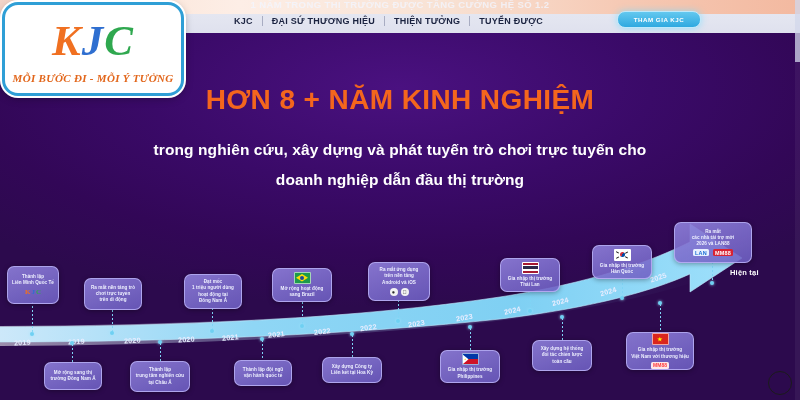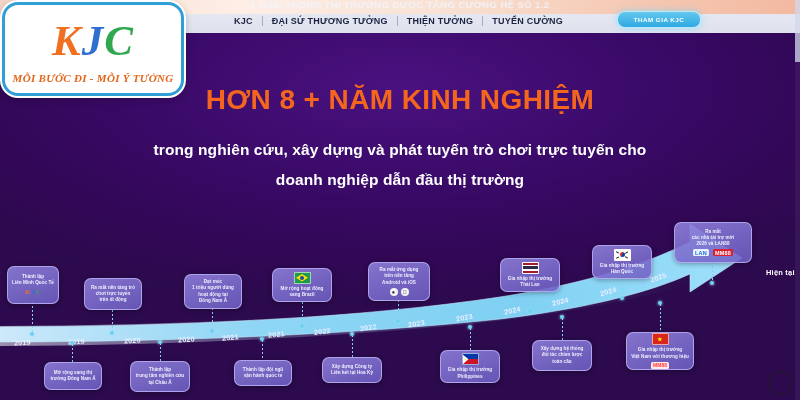--- a/index.html
+++ b/index.html
@@ -174,23 +174,23 @@
 <body>
 
 <div id="stage">
 
   <div class="header-strip">
     <div class="header-band"></div>
     <div class="header-band-text">1 NĂM TRONG THỊ TRƯỜNG ĐƯỢC TĂNG CƯỜNG HỆ SỐ 1.2</div>
 
     <div class="nav">
       <div class="nav-item">KJC</div>
-      <div class="nav-item">ĐẠI SỨ THƯƠNG TƯỞNG</div>
+      <div class="nav-item">ĐẠI SỨ THƯƠNG HIỆU</div>
       <div class="nav-item">THIỆN TƯỞNG</div>
-      <div class="nav-item">TUYỂN CƯỜNG</div>
+      <div class="nav-item">TUYỂN ĐƯỢC</div>
     </div>
 
     <div class="join-btn">THAM GIA KJC</div>
   </div>
 
   <div class="logo-card">
     <div class="logo-word">
       <span class="logo-k">K</span><span class="logo-j">J</span><span class="logo-c">C</span>
       <span class="logo-swoosh">
         
@@ -239,21 +239,21 @@
   <div class="year-lbl" style="left:268px; top:330px; transform:rotate(-6deg);">2021</div>
   <div class="year-lbl" style="left:314px; top:327px; transform:rotate(-7deg);">2022</div>
   <div class="year-lbl" style="left:360px; top:323px; transform:rotate(-8deg);">2022</div>
   <div class="year-lbl" style="left:408px; top:319px; transform:rotate(-9deg);">2023</div>
   <div class="year-lbl" style="left:456px; top:313px; transform:rotate(-10deg);">2023</div>
   <div class="year-lbl" style="left:504px; top:306px; transform:rotate(-12deg);">2024</div>
   <div class="year-lbl" style="left:552px; top:297px; transform:rotate(-14deg);">2024</div>
   <div class="year-lbl" style="left:600px; top:287px; transform:rotate(-16deg);">2024</div>
   <div class="year-lbl" style="left:650px; top:273px; transform:rotate(-19deg);">2025</div>
 
-  <div class="present-lbl" style="left:734px; top:268px;margin-left:32px;">Hiện tại</div>
+  <div class="present-lbl" style="left:698px; top:268px;margin-left:32px;">Hiện tại</div>
 
   <div class="connector" style="left:32px; top:302px; height:32px;"></div>
   <div class="node-dot" style="left:30px; top:332px;"></div>
   <div class="card" style="left:7px; top:266px; width:52px; height:38px;">
     <div class="card-text">Thành lập</div>
     <div class="card-text">Liên Minh Quốc Tế</div>
     <div style="display:flex;gap:1px;margin-top:2px;">
       <span style="font-size:7px;font-weight:bold;color:#f07021;font-family:'Liberation Serif',serif;">K</span>
       <span style="font-size:7px;font-weight:bold;color:#2f6fd0;font-family:'Liberation Serif',serif;">J</span>
       <span style="font-size:7px;font-weight:bold;color:#2fa84f;font-family:'Liberation Serif',serif;">C</span>

